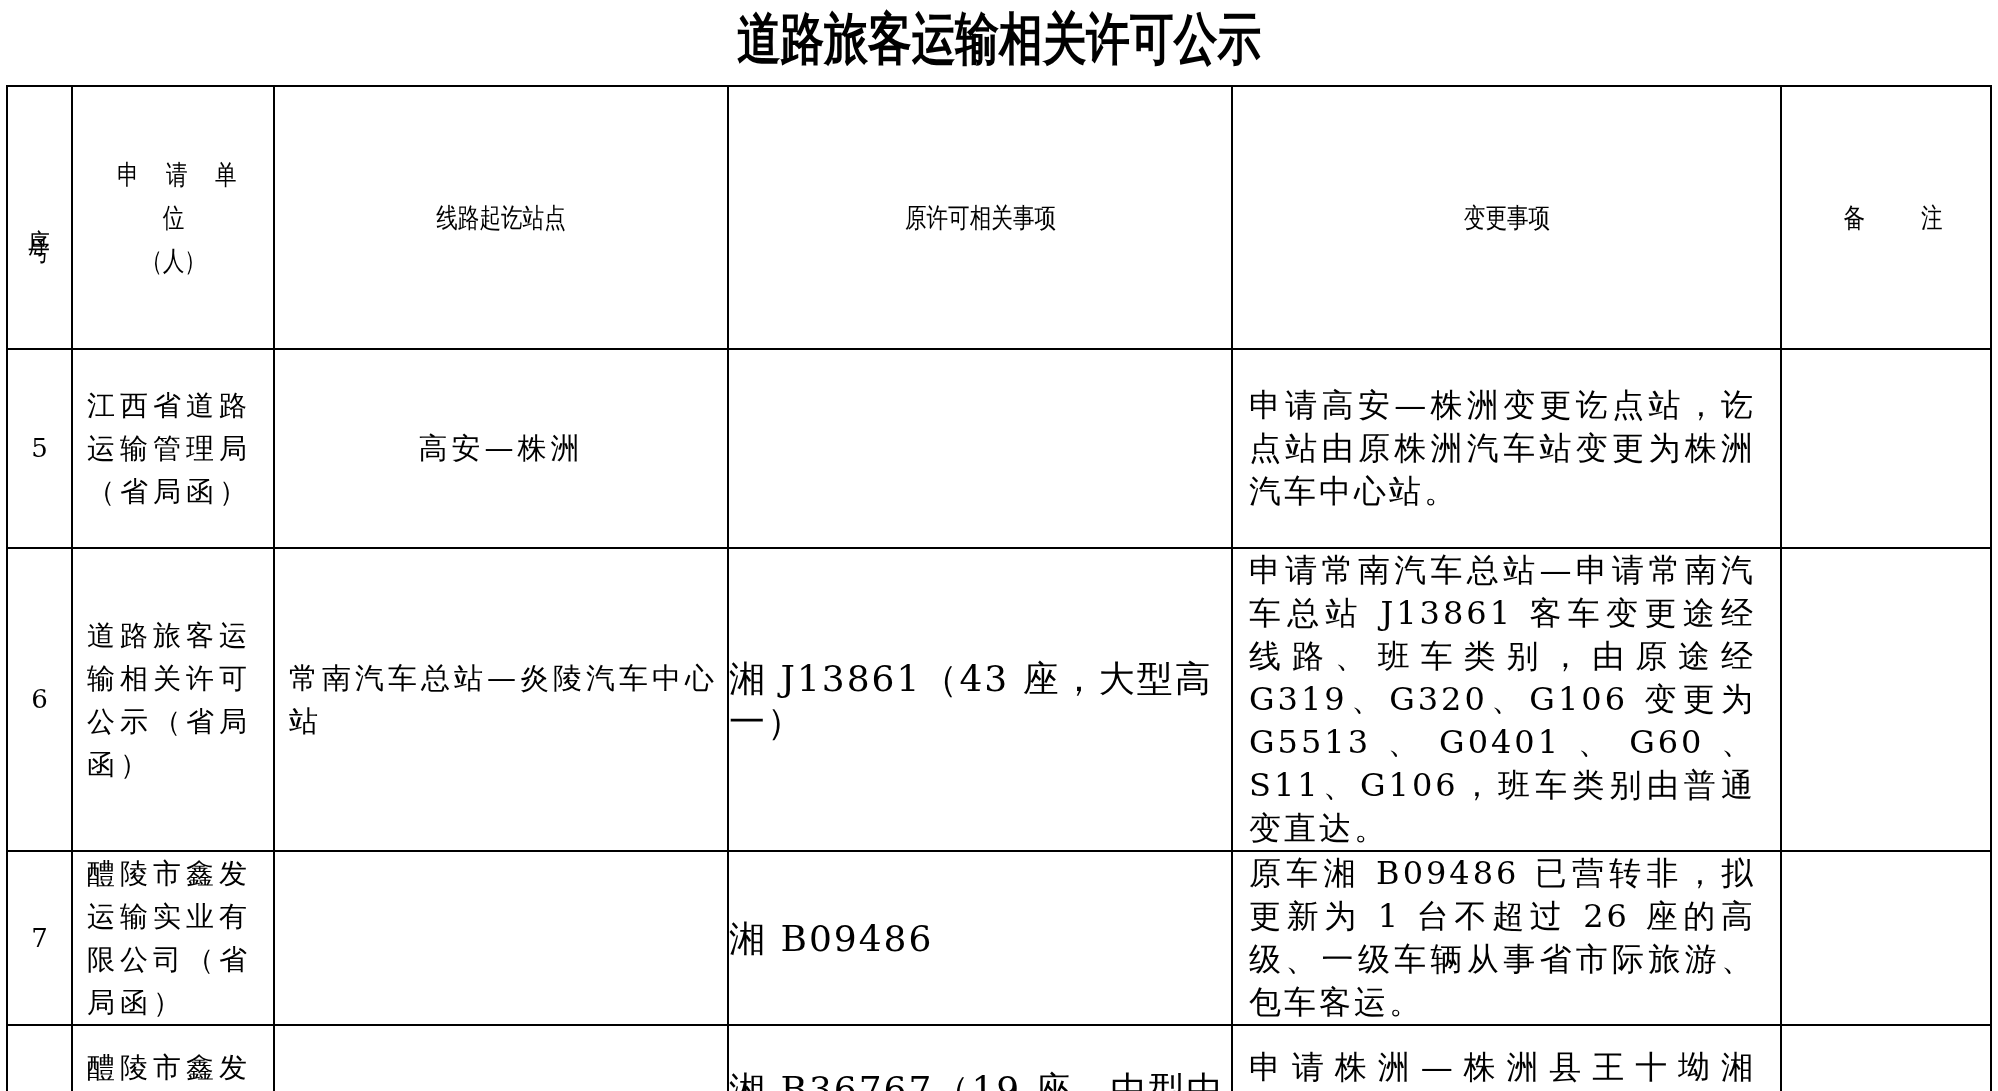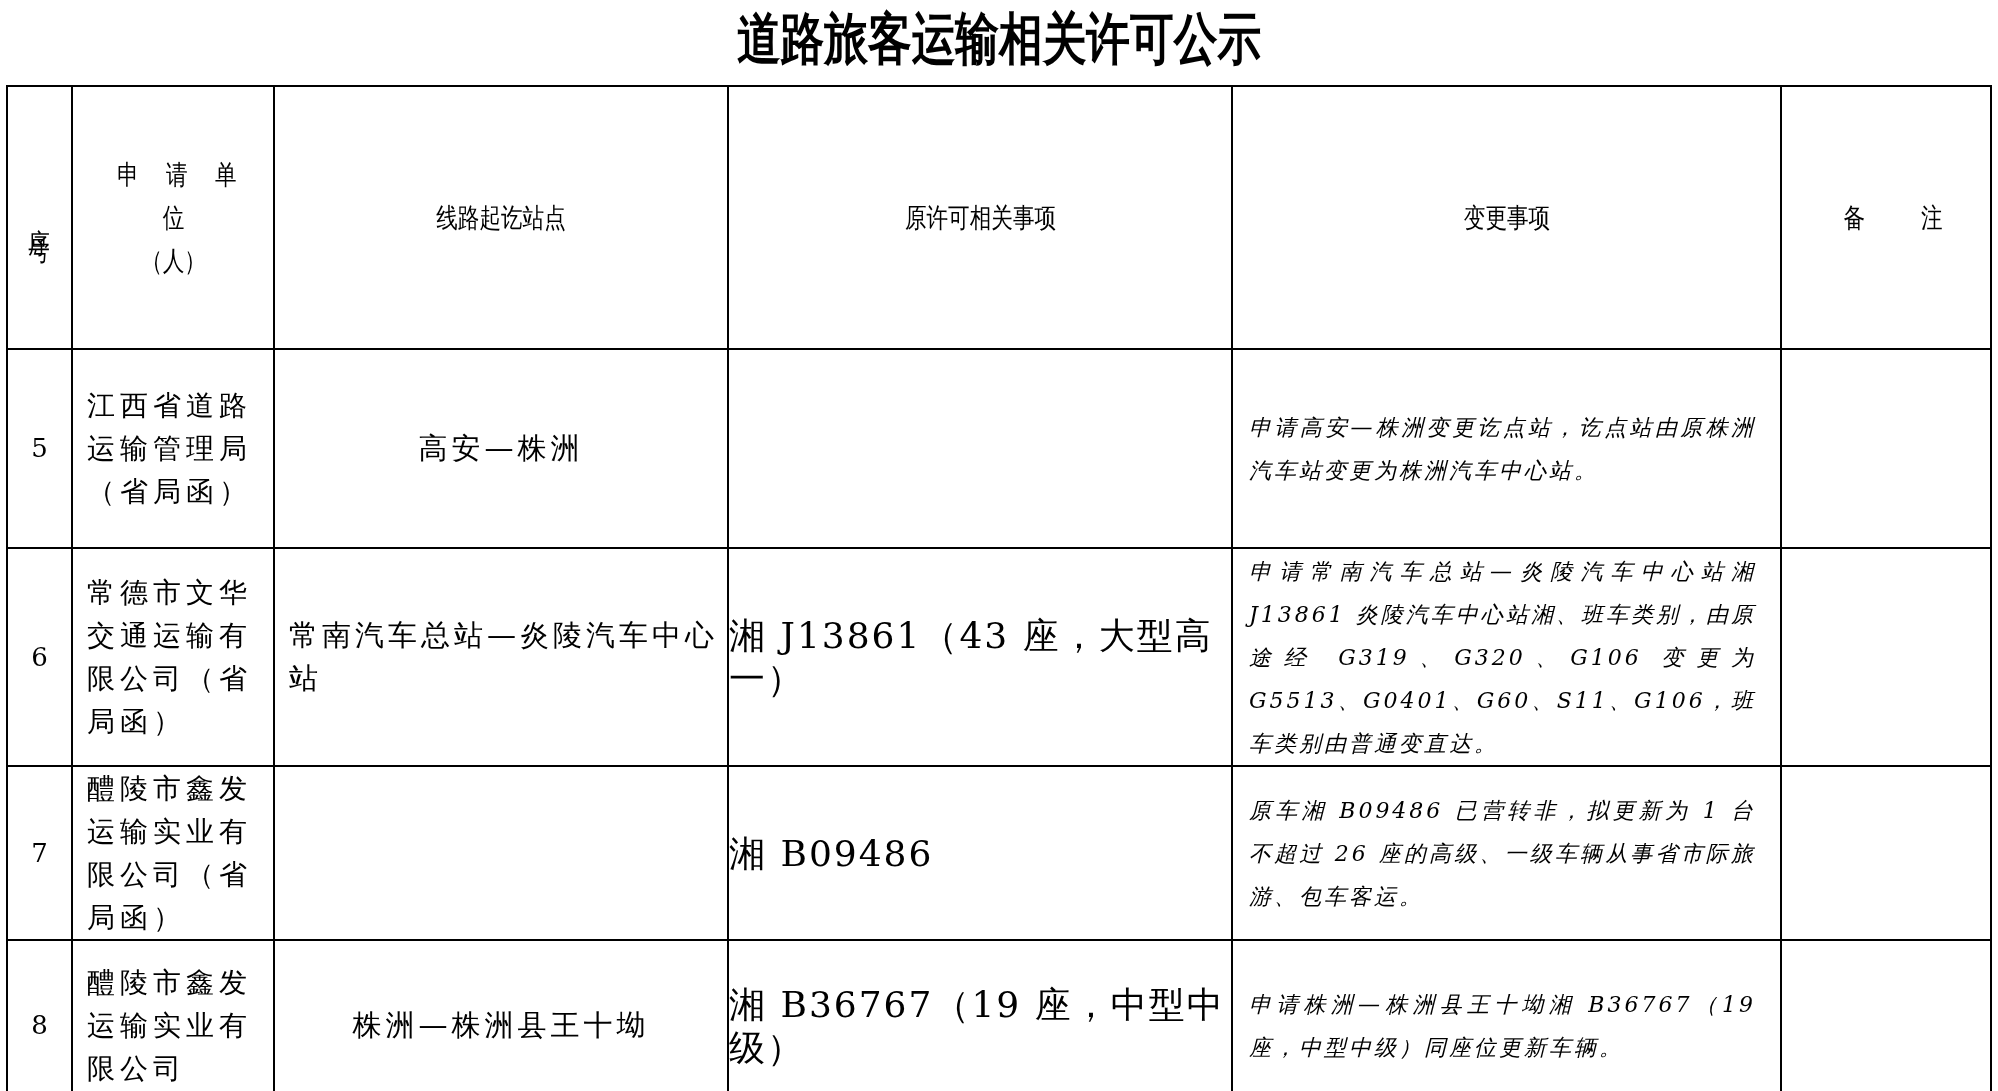--- a/index.html
+++ b/index.html
@@ -39,21 +39,21 @@
   .seq-h { writing-mode: vertical-rl; text-orientation: upright; letter-spacing: 10px; display: inline-block; }
   .unit-h { line-height: 43px; }
   .unit-h .spread { letter-spacing: 34px; margin-right: -34px; }
   .remark-h { letter-spacing: 70px; margin-right: -70px; }
   .num { text-align: center; font-size: 26px; }
   .unit { text-align: left; padding-left: 14px; padding-right: 8px; letter-spacing: 5px; border-radius: 13px; }
   .route { font-size: 29px; letter-spacing: 4px; }
   .route.center { text-align: center; border-radius: 31px; }
   .route.left { text-align: left; padding-left: 14px; margin-top: 10px; }
   .orig { font-size: 36px; letter-spacing: 2px; }
-  .chg { text-align: justify; padding-left: 16px; padding-right: 24px; font-size: 22px; letter-spacing: 3px; line-height: 43px; font-style: italic; }
+  .chg { text-align: justify; padding-left: 16px; padding-right: 24px; font-size: 32px; letter-spacing: 3px; line-height: 43px; }
   .remark { }
 </style>
 </head>
 <body>
 
 <div class="title">道路旅客运输相关许可公示</div>
 
 <table>
   <colgroup>
     <col class="c0">
@@ -85,24 +85,24 @@
     <td class="num">5</td>
     <td class="unit">江西省道路运输管理局（省局函）</td>
     <td class="route center">高安—株洲</td>
     <td class="orig"></td>
     <td class="chg">申请高安—株洲变更讫点站，讫点站由原株洲汽车站变更为株洲汽车中心站。</td>
     <td class="remark"></td>
   </tr>
 
   <tr class="r6">
     <td class="num">6</td>
-    <td class="unit">常德市文华交通运输有限公司（省局函）</td>
+    <td class="unit">道路旅客运输相关许可公示（省局函）</td>
     <td class="route left">常南汽车总站—炎陵汽车中心站</td>
     <td class="orig">湘 J13861（43 座，大型高一）</td>
-    <td class="chg">申请常南汽车总站—炎陵汽车中心站湘 J13861 炎陵汽车中心站湘、班车类别，由原途经 G319、G320、G106 变更为 G5513、G0401、G60、S11、G106，班车类别由普通变直达。</td>
+    <td class="chg">申请常南汽车总站—申请常南汽车总站 J13861 客车变更途经线路、班车类别，由原途经 G319、G320、G106 变更为 G5513、G0401、G60、S11、G106，班车类别由普通变直达。</td>
     <td class="remark"></td>
   </tr>
 
   <tr class="r7">
     <td class="num">7</td>
     <td class="unit">醴陵市鑫发运输实业有限公司（省局函）</td>
     <td class="route center"></td>
     <td class="orig">湘 B09486</td>
     <td class="chg">原车湘 B09486 已营转非，拟更新为 1 台不超过 26 座的高级、一级车辆从事省市际旅游、包车客运。</td>
     <td class="remark"></td>

